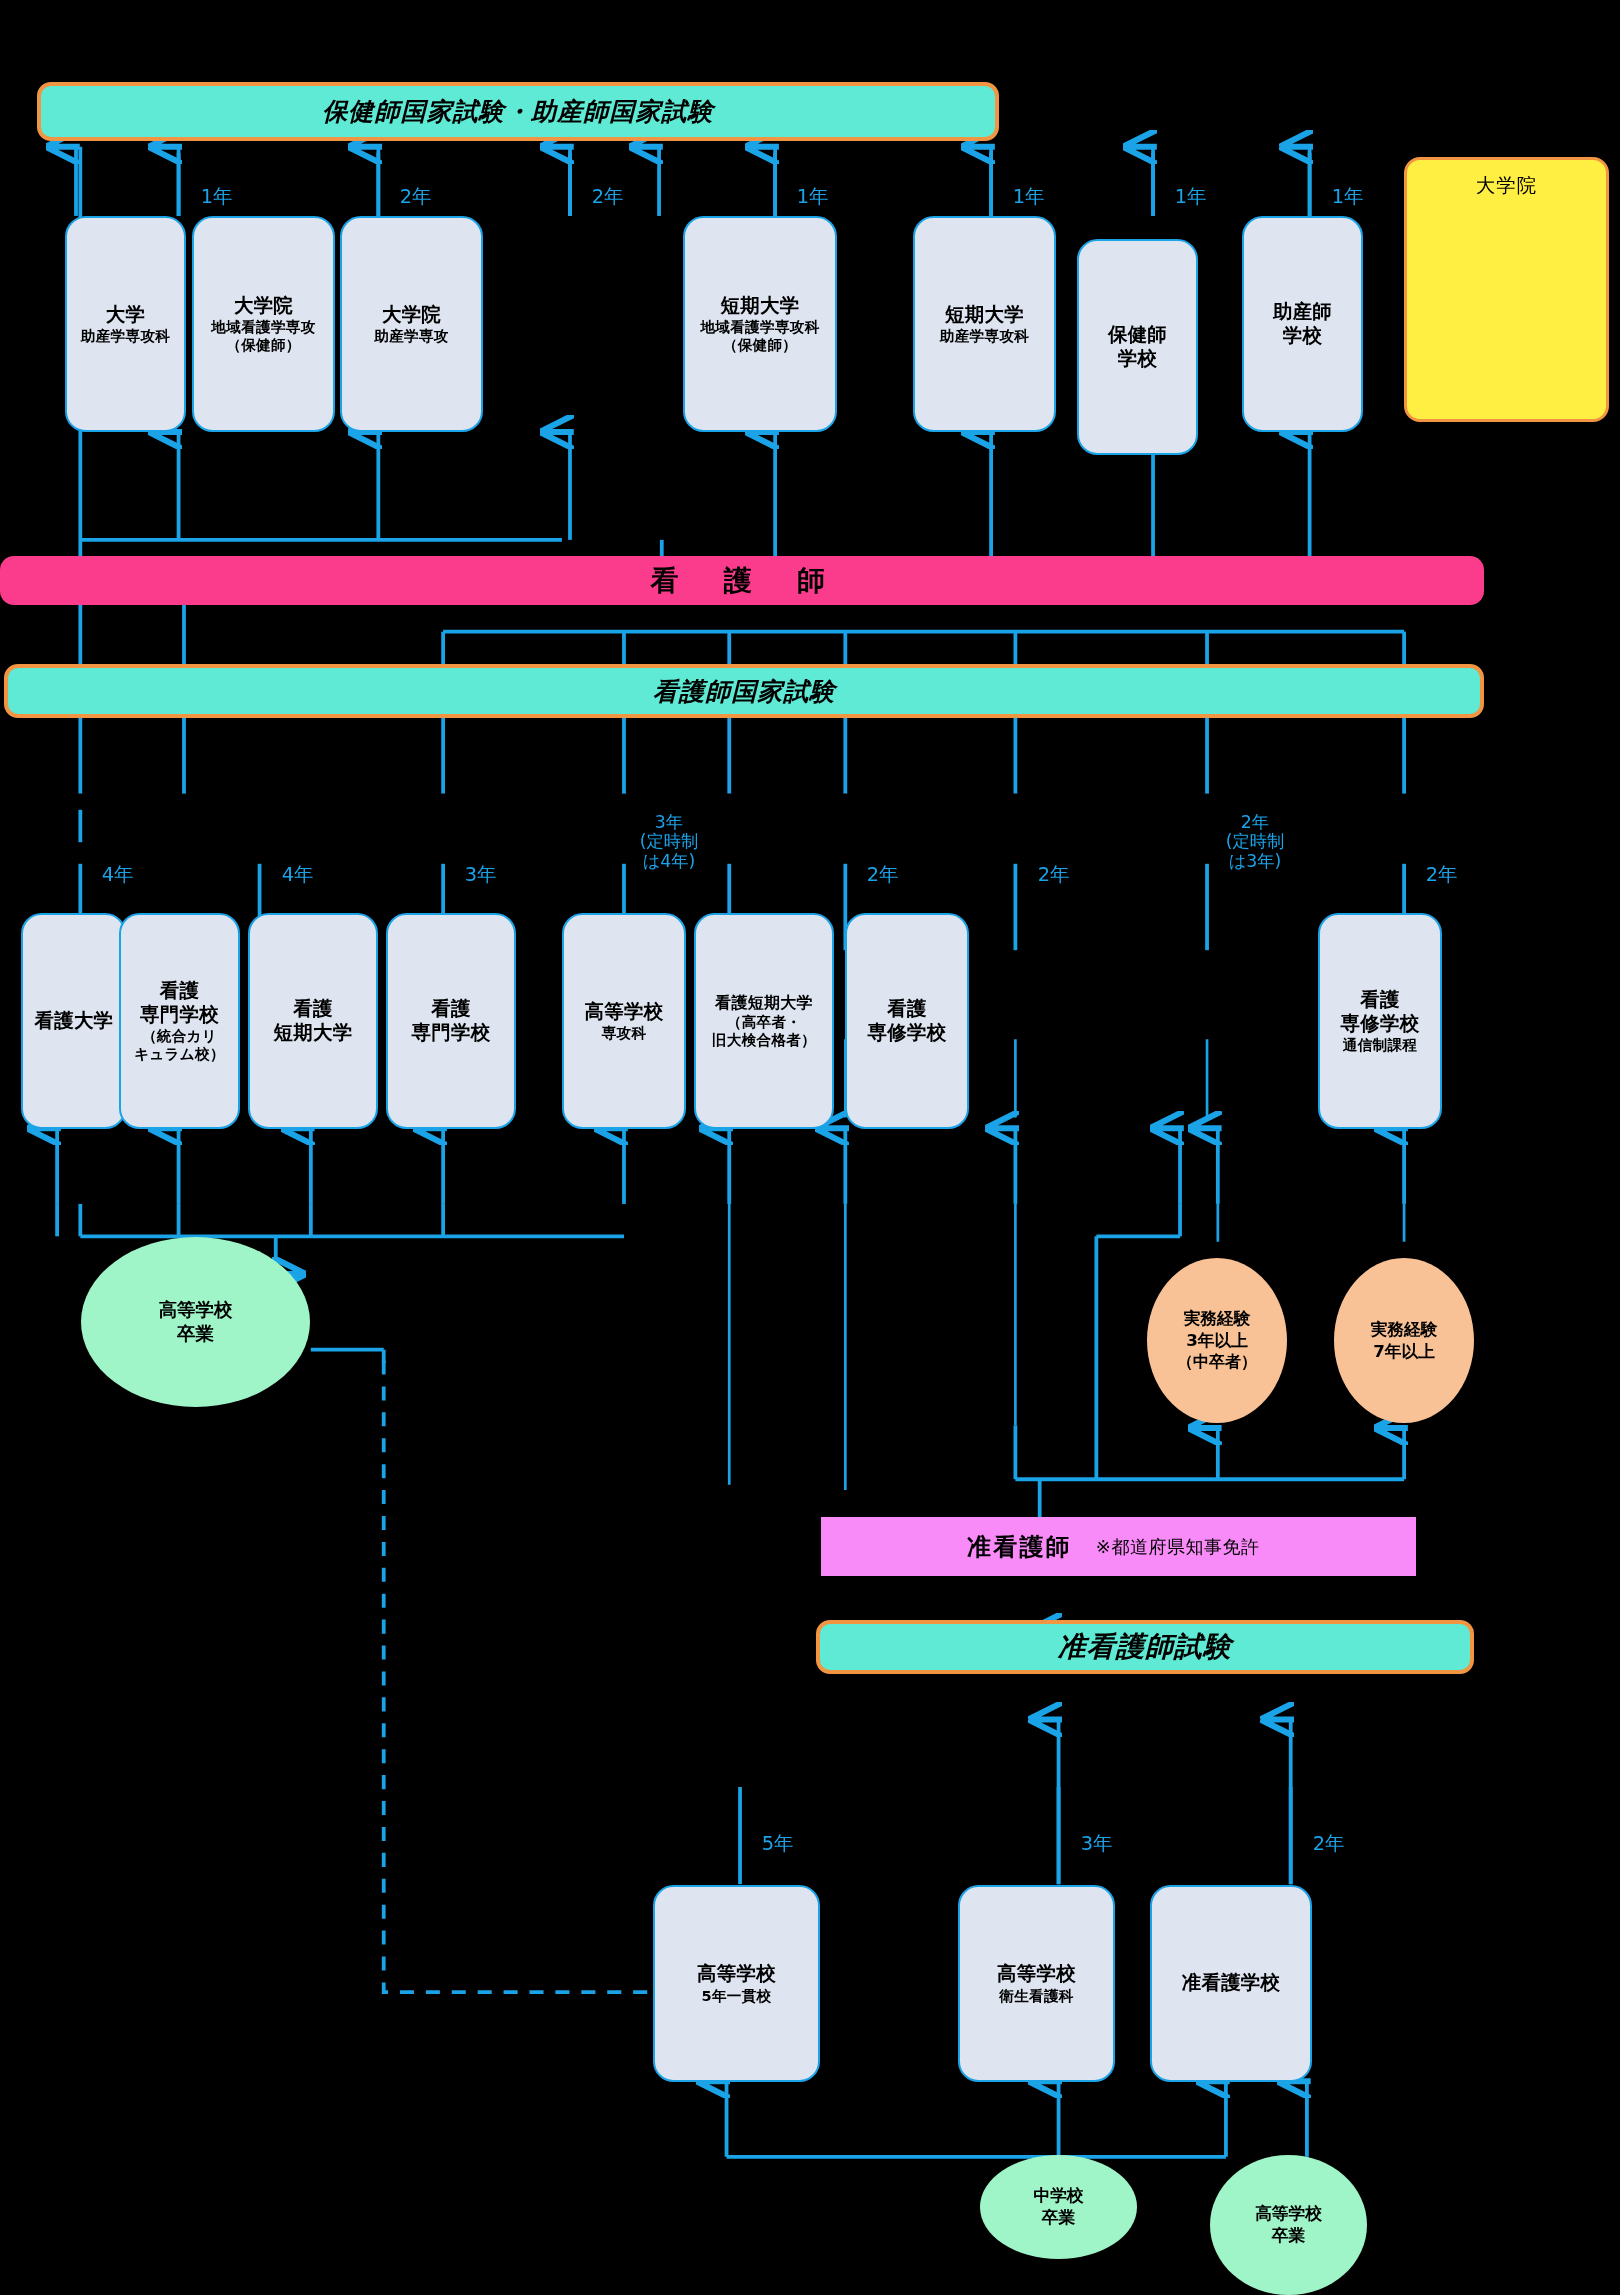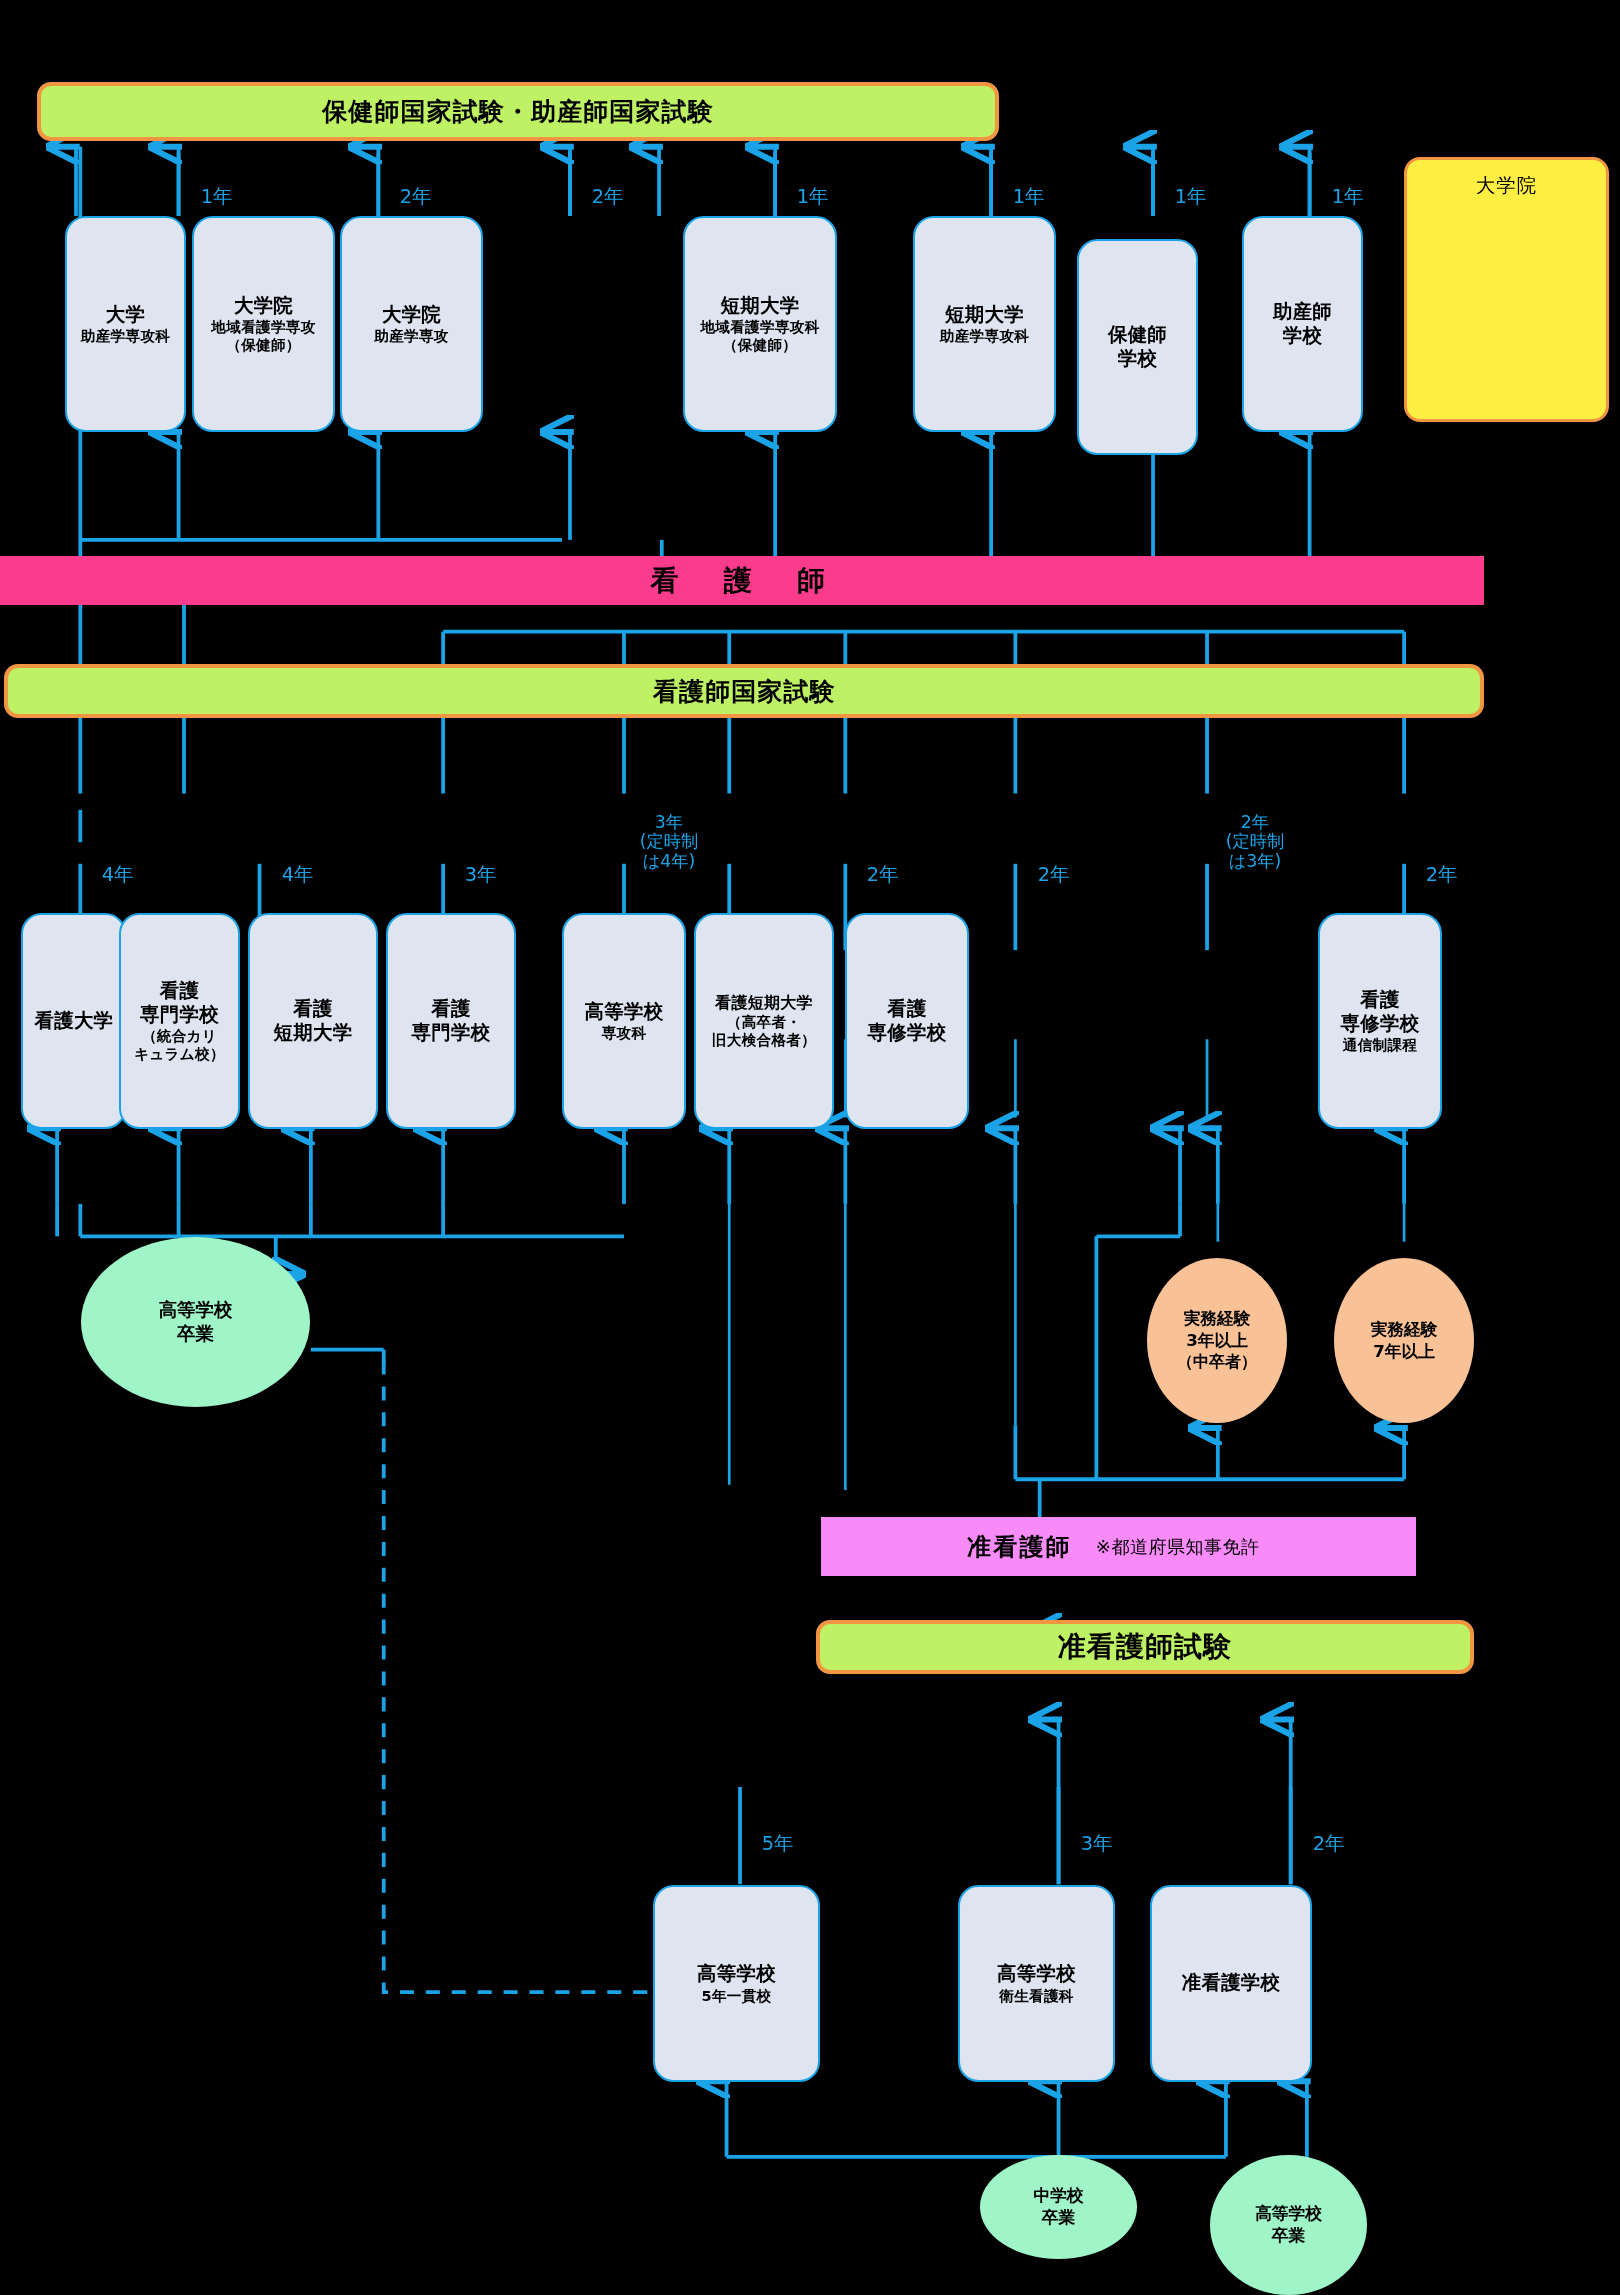--- a/index.html
+++ b/index.html
@@ -12,30 +12,30 @@
         border-radius:20.5px;display:flex;flex-direction:column;align-items:center;
         justify-content:center;text-align:center;color:#000;line-height:1.25;}
   .node .t1{font-weight:bold;font-size:19.4px;letter-spacing:0.3px;}
   .node .t2{font-weight:bold;font-size:16px;letter-spacing:0.3px;}
   .node .t3{font-weight:bold;font-size:14.6px;letter-spacing:0.3px;}
 
   
   .bar{position:absolute;box-sizing:border-box;display:flex;align-items:center;
        justify-content:center;color:#000;}
   .bar-peach{background:#f9c296;}
-  .bar-pink{background:#fb3b8b;}
+  .bar-pink{background:#fb3b8b;border-radius:14px;}
   .bar-magenta{background:#f98bf9;}
   .bar .bt{font-weight:bold;font-size:28px;letter-spacing:8.6px;}
   .bar .bt-sm{font-weight:bold;font-size:24px;letter-spacing:2.2px;}
   .bar .bnote{font-weight:normal;font-size:18px;letter-spacing:0.5px;margin-left:24px;}
 
   
-  .pill{position:absolute;box-sizing:border-box;background:#bef264;border:4.3px solid #f29543;
+  .pill{position:absolute;box-sizing:border-box;background:#5eead4;border:4.3px solid #f29543;
         border-radius:14px;display:flex;align-items:center;justify-content:center;
-        color:#000;font-weight:bold;}
+        color:#000;font-weight:bold;font-style:italic;}
   .pill .pt{font-size:25px;letter-spacing:1.1px;}
   .pill .pt-sm{font-size:28px;letter-spacing:1.1px;}
 
   
   .note{position:absolute;box-sizing:border-box;background:#ffef42;border:3.8px solid #f29543;
         border-radius:16px;padding:12px 14px 7.6px;color:#000;}
   .note .nh{font-size:19.4px;text-align:center;margin-bottom:12px;letter-spacing:1.1px;}
   .note .nb{font-size:15.7px;line-height:1.45;letter-spacing:0px;text-align:left;}
 
   

